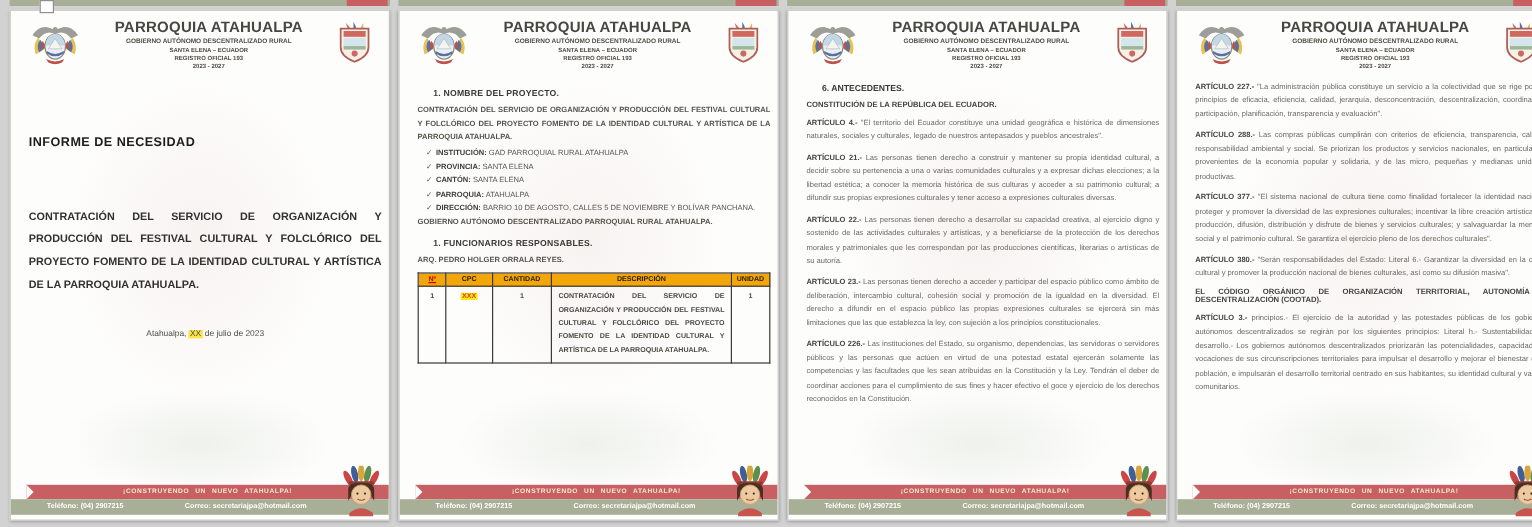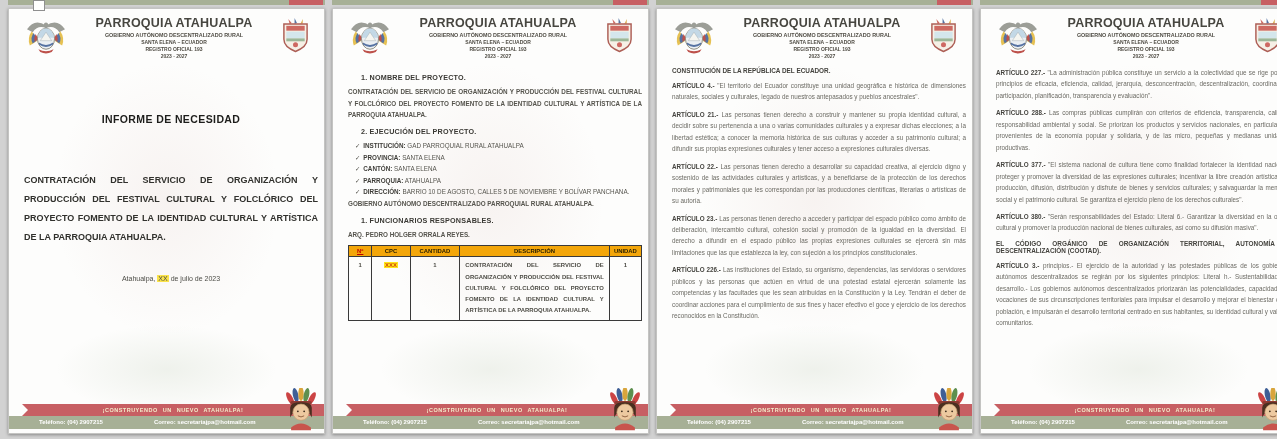--- a/index.html
+++ b/index.html
@@ -26,21 +26,21 @@
   .ph { display:flex; align-items:flex-start; padding:7px 14px 0 16px; gap:4px; }
   .coa { width:42px; height:38px; opacity:.88; flex:0 0 auto; }
   .shield { width:29px; height:35px; opacity:.88; flex:0 0 auto; margin-top:2px; }
   .ph-text { flex:1; text-align:center; color:#504d45; }
   .ph-title { font-size:12.5px; font-weight:bold; color:#474640; letter-spacing:.2px; }
   .ph-sub  { font-size:5.4px; font-weight:bold; margin-top:1.5px; }
   .ph-sub2 { font-size:5px;  font-weight:bold; margin-top:1px; }
   
   .pc { position:absolute; top:56px; left:0; right:0; bottom:35px; padding:2px 6px 0 15px; overflow:hidden; }
   
-  .p1-title { margin-top:46px; text-align:center; font-size:10.5px; font-weight:bold; color:#1d1d1b; letter-spacing:.4px; }
+  .p1-title { margin-top:46px; text-align:left; font-size:10.5px; font-weight:bold; color:#1d1d1b; letter-spacing:.4px; }
   .p1-body  { margin-top:46px; font-size:9px; font-weight:bold; color:#31312d; line-height:2.1; text-align:justify; }
   .p1-date  { margin-top:28px; text-align:center; font-size:7px; color:#4c4c46; }
   .hl { background:#fbe34a; color:inherit; padding:0 1px; }
   
   .sec-h { font-size:7.2px; font-weight:bold; color:#3a3934; margin:6px 0 4px 13px; letter-spacing:.2px; }
   .sec-p { font-size:6.3px; font-weight:bold; color:#55544d; line-height:1.85; text-align:justify; margin:0; }
   .chk-list { margin:1px 0 0 0; }
   .chk { font-size:6.3px; color:#55544d; line-height:1.85; padding-left:17px; text-indent:-10px; text-align:justify; }
   .chk b { color:#3e3d38; }
   .tick { margin-right:3px; color:#55544d; }
@@ -179,21 +179,20 @@
       <div class="ph-sub2">REGISTRO OFICIAL 193</div>
       <div class="ph-sub2">2023 - 2027</div>
     </div>
     <svg class="shield">
         <use href="#sym-shield"></use>
       </svg>
   </header>
   <div class="pc">
     <div class="sec-h">1. NOMBRE DEL PROYECTO.</div>
     <p class="sec-p">CONTRATACIÓN DEL SERVICIO DE ORGANIZACIÓN Y PRODUCCIÓN DEL FESTIVAL CULTURAL Y FOLCLÓRICO DEL PROYECTO FOMENTO DE LA IDENTIDAD CULTURAL Y ARTÍSTICA DE LA PARROQUIA ATAHUALPA.</p>
-    <div class="sec-h">2. EJECUCIÓN DEL PROYECTO.</div>
     <div class="chk-list">
 
     <div class="chk"><span class="tick">✓</span><b>INSTITUCIÓN:</b> <span>GAD PARROQUIAL RURAL ATAHUALPA</span></div>
         <div class="chk"><span class="tick">✓</span><b>PROVINCIA:</b> <span>SANTA ELENA</span></div>
         <div class="chk"><span class="tick">✓</span><b>CANTÓN:</b> <span>SANTA ELENA</span></div>
         <div class="chk"><span class="tick">✓</span><b>PARROQUIA:</b> <span>ATAHUALPA</span></div>
         <div class="chk"><span class="tick">✓</span><b>DIRECCIÓN:</b> <span>BARRIO 10 DE AGOSTO, CALLES 5 DE NOVIEMBRE Y BOLÍVAR PANCHANA.</span></div>
       </div>
     <p class="sec-p">GOBIERNO AUTÓNOMO DESCENTRALIZADO PARROQUIAL RURAL ATAHUALPA.</p>
     <div class="sec-h">1. FUNCIONARIOS RESPONSABLES.</div>
@@ -248,20 +247,21 @@
       <div class="ph-sub">GOBIERNO AUTÓNOMO DESCENTRALIZADO RURAL</div>
       <div class="ph-sub2">SANTA ELENA – ECUADOR</div>
       <div class="ph-sub2">REGISTRO OFICIAL 193</div>
       <div class="ph-sub2">2023 - 2027</div>
     </div>
     <svg class="shield">
         <use href="#sym-shield"></use>
       </svg>
   </header>
   <div class="pc">
+    <div class="h-ante">6. ANTECEDENTES.</div>
     <div class="h-const">CONSTITUCIÓN DE LA REPÚBLICA DEL ECUADOR.</div>
     <div>
 
     <p class="art"><b>ARTÍCULO 4.-</b> <span>"El territorio del Ecuador constituye una unidad geográfica e histórica de dimensiones naturales, sociales y culturales, legado de nuestros antepasados y pueblos ancestrales".</span></p>
         <p class="art"><b>ARTÍCULO 21.-</b> <span>Las personas tienen derecho a construir y mantener su propia identidad cultural, a decidir sobre su pertenencia a una o varias comunidades culturales y a expresar dichas elecciones; a la libertad estética; a conocer la memoria histórica de sus culturas y acceder a su patrimonio cultural; a difundir sus propias expresiones culturales y tener acceso a expresiones culturales diversas.</span></p>
         <p class="art"><b>ARTÍCULO 22.-</b> <span>Las personas tienen derecho a desarrollar su capacidad creativa, al ejercicio digno y sostenido de las actividades culturales y artísticas, y a beneficiarse de la protección de los derechos morales y patrimoniales que les correspondan por las producciones científicas, literarias o artísticas de su autoría.</span></p>
         <p class="art"><b>ARTÍCULO 23.-</b> <span>Las personas tienen derecho a acceder y participar del espacio público como ámbito de deliberación, intercambio cultural, cohesión social y promoción de la igualdad en la diversidad. El derecho a difundir en el espacio público las propias expresiones culturales se ejercerá sin más limitaciones que las que establezca la ley, con sujeción a los principios constitucionales.</span></p>
         <p class="art"><b>ARTÍCULO 226.-</b> <span>Las instituciones del Estado, su organismo, dependencias, las servidoras o servidores públicos y las personas que actúen en virtud de una potestad estatal ejercerán solamente las competencias y las facultades que les sean atribuidas en la Constitución y la Ley. Tendrán el deber de coordinar acciones para el cumplimiento de sus fines y hacer efectivo el goce y ejercicio de los derechos reconocidos en la Constitución.</span></p>
       </div>
   </div>

